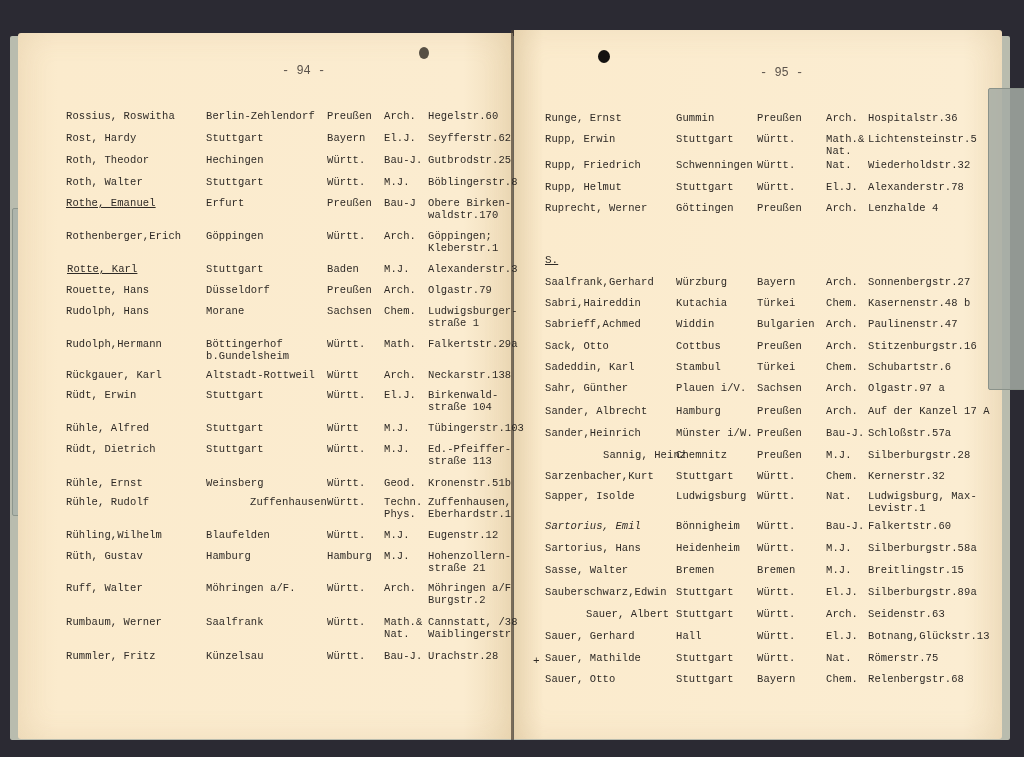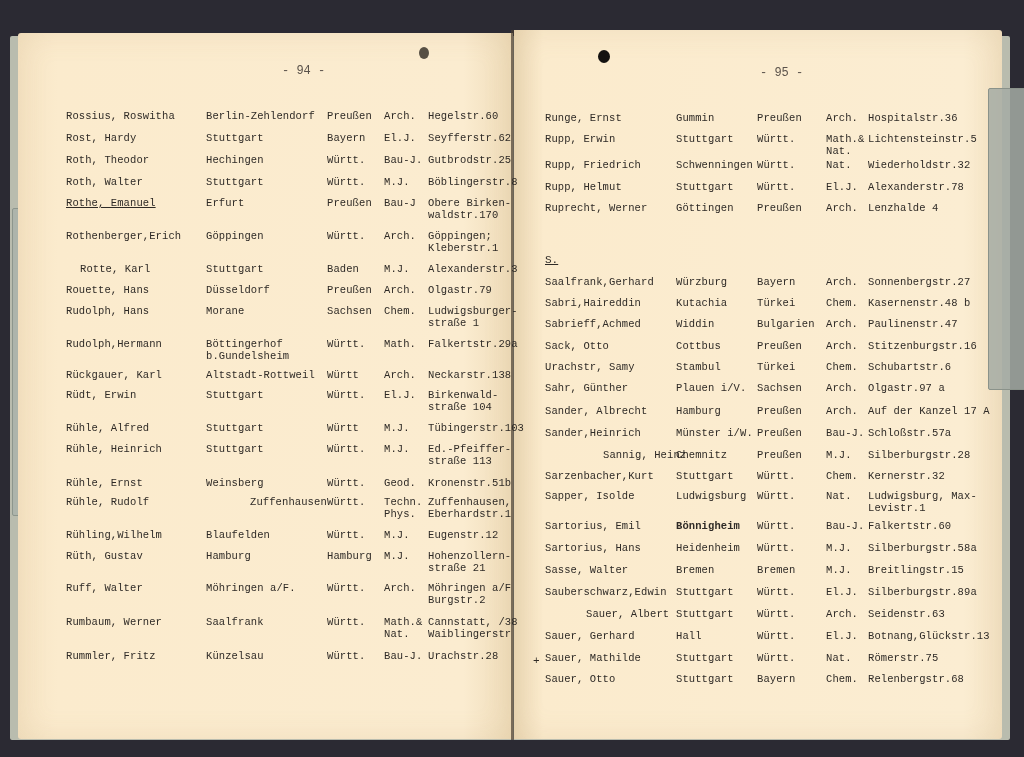--- a/index.html
+++ b/index.html
@@ -95,21 +95,21 @@
     </div>
     <div class="row" style="top: 230px; left: 0px;">
       <span class="cell" style="left: 66px;">Rothenberger,Erich</span>
       <span class="cell" style="left: 206px;">Göppingen</span>
       <span class="cell" style="left: 327px;">Württ.</span>
       <span class="cell" style="left: 384px;">Arch.</span>
       <span class="cell" style="left: 428px;">Göppingen;
 Kleberstr.1</span>
     </div>
     <div class="row" style="top: 263px; left: 0px;">
-      <span class="cell" style="left: 80px;">Rotte, Karl</span>
+      <span class="cell" style="left: 67px; text-decoration: underline;">Rotte, Karl</span>
       <span class="cell" style="left: 206px;">Stuttgart</span>
       <span class="cell" style="left: 327px;">Baden</span>
       <span class="cell" style="left: 384px;">M.J.</span>
       <span class="cell" style="left: 428px;">Alexanderstr.3</span>
     </div>
     <div class="row" style="top: 284px; left: 0px;">
       <span class="cell" style="left: 66px;">Rouette, Hans</span>
       <span class="cell" style="left: 206px;">Düsseldorf</span>
       <span class="cell" style="left: 327px;">Preußen</span>
       <span class="cell" style="left: 384px;">Arch.</span>
@@ -147,21 +147,21 @@
 straße 104</span>
     </div>
     <div class="row" style="top: 422px; left: 0px;">
       <span class="cell" style="left: 66px;">Rühle, Alfred</span>
       <span class="cell" style="left: 206px;">Stuttgart</span>
       <span class="cell" style="left: 327px;">Württ</span>
       <span class="cell" style="left: 384px;">M.J.</span>
       <span class="cell" style="left: 428px;">Tübingerstr.103</span>
     </div>
     <div class="row" style="top: 443px; left: 0px;">
-      <span class="cell" style="left: 66px;">Rühle, Heinrich</span>
+      <span class="cell" style="left: 66px;">Rüdt, Dietrich</span>
       <span class="cell" style="left: 206px;">Stuttgart</span>
       <span class="cell" style="left: 327px;">Württ.</span>
       <span class="cell" style="left: 384px;">M.J.</span>
       <span class="cell" style="left: 428px;">Ed.-Pfeiffer-
 straße 113</span>
     </div>
     <div class="row" style="top: 477px; left: 0px;">
       <span class="cell" style="left: 66px;">Rühle, Ernst</span>
       <span class="cell" style="left: 206px;">Weinsberg</span>
       <span class="cell" style="left: 327px;">Württ.</span>
@@ -276,21 +276,21 @@
       <span class="cell" style="left: 868px;">Paulinenstr.47</span>
     </div>
     <div class="row" style="top: 340px; left: 0px;">
       <span class="cell" style="left: 545px;">Sack, Otto</span>
       <span class="cell" style="left: 676px;">Cottbus</span>
       <span class="cell" style="left: 757px;">Preußen</span>
       <span class="cell" style="left: 826px;">Arch.</span>
       <span class="cell" style="left: 868px;">Stitzenburgstr.16</span>
     </div>
     <div class="row" style="top: 361px; left: 0px;">
-      <span class="cell" style="left: 545px;">Urachstr, Samy</span>
+      <span class="cell" style="left: 545px;">Sadeddin, Karl</span>
       <span class="cell" style="left: 676px;">Stambul</span>
       <span class="cell" style="left: 757px;">Türkei</span>
       <span class="cell" style="left: 826px;">Chem.</span>
       <span class="cell" style="left: 868px;">Schubartstr.6</span>
     </div>
     <div class="row" style="top: 382px; left: 0px;">
       <span class="cell" style="left: 545px;">Sahr, Günther</span>
       <span class="cell" style="left: 676px;">Plauen i/V.</span>
       <span class="cell" style="left: 757px;">Sachsen</span>
       <span class="cell" style="left: 826px;">Arch.</span>
@@ -326,22 +326,22 @@
     </div>
     <div class="row" style="top: 490px; left: 0px;">
       <span class="cell" style="left: 545px;">Sapper, Isolde</span>
       <span class="cell" style="left: 676px;">Ludwigsburg</span>
       <span class="cell" style="left: 757px;">Württ.</span>
       <span class="cell" style="left: 826px;">Nat.</span>
       <span class="cell" style="left: 868px;">Ludwigsburg, Max-
 Levistr.1</span>
     </div>
     <div class="row" style="top: 520px; left: 0px;">
-      <span class="cell" style="left: 545px;">Sartorius, Emil</span>
-      <span class="cell" style="left: 676px; font-weight: bold;">Bönnigheim</span>
+      <span class="cell" style="left: 545px; font-style: italic;">Sartorius, Emil</span>
+      <span class="cell" style="left: 676px;">Bönnigheim</span>
       <span class="cell" style="left: 757px;">Württ.</span>
       <span class="cell" style="left: 826px;">Bau-J.</span>
       <span class="cell" style="left: 868px;">Falkertstr.60</span>
     </div>
     <div class="row" style="top: 542px; left: 0px;">
       <span class="cell" style="left: 545px;">Sartorius, Hans</span>
       <span class="cell" style="left: 676px;">Heidenheim</span>
       <span class="cell" style="left: 757px;">Württ.</span>
       <span class="cell" style="left: 826px;">M.J.</span>
       <span class="cell" style="left: 868px;">Silberburgstr.58a</span>

